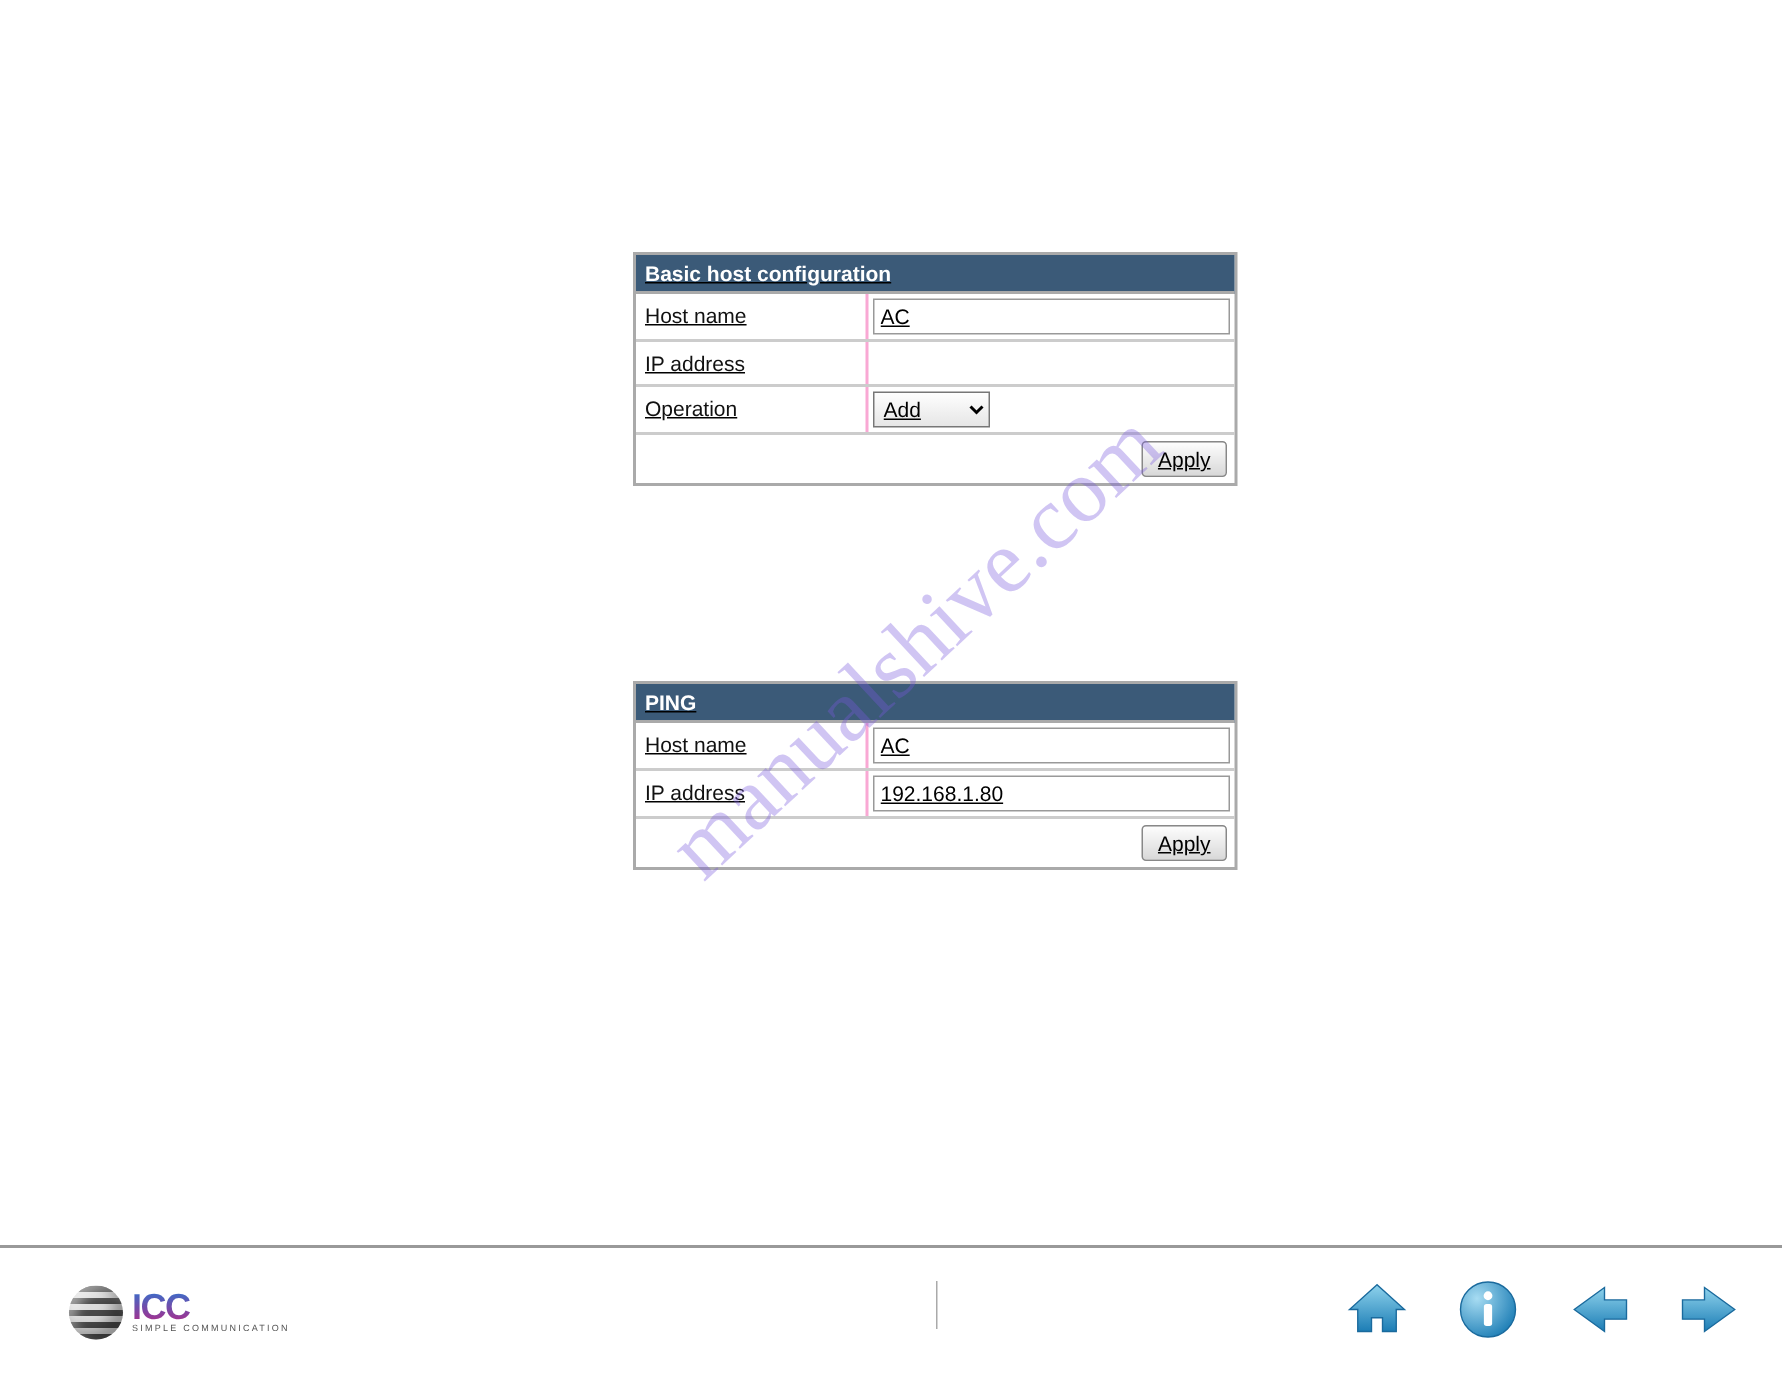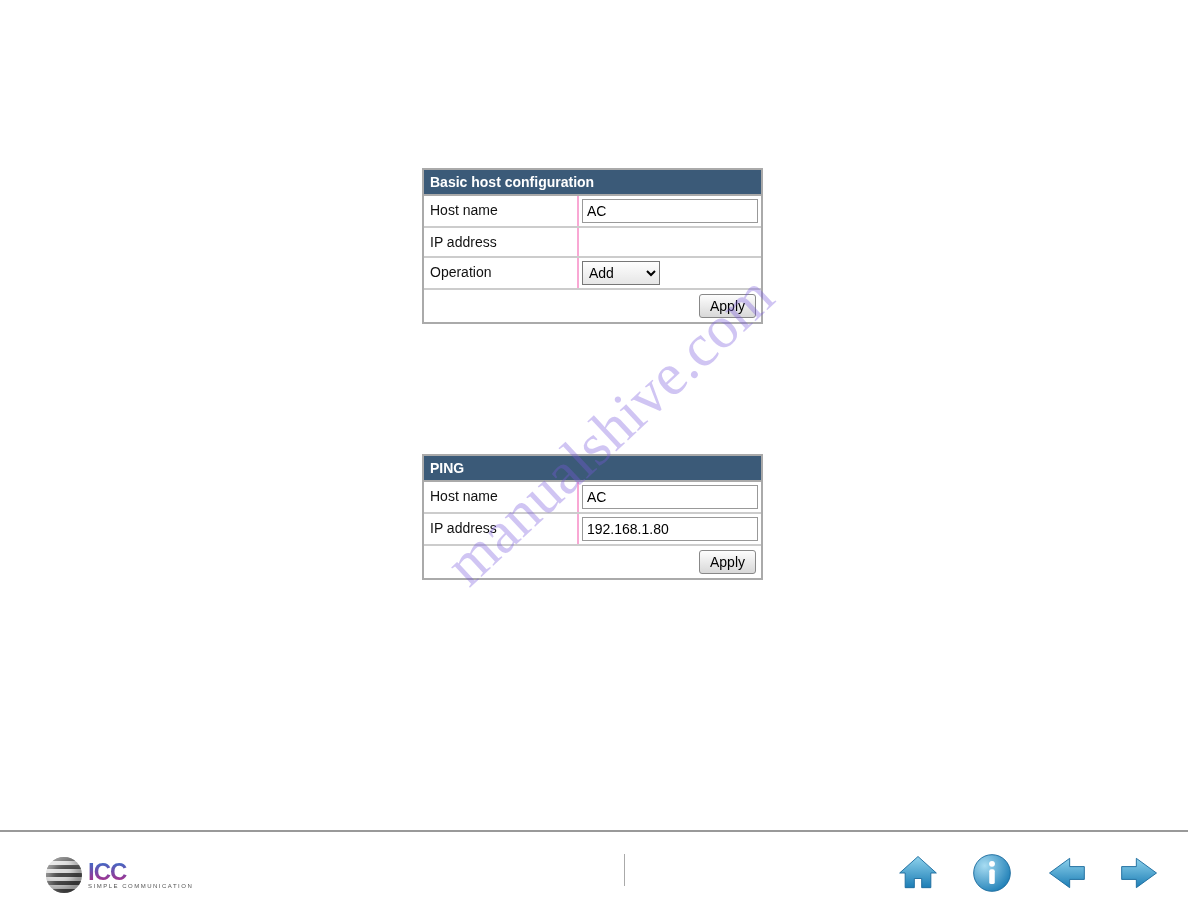--- a/index.html
+++ b/index.html
@@ -11,23 +11,24 @@
     background: #fff;
   }
   .page-content {
     position: relative;
     width: 100%;
     height: 830px;
   }
   .config-panel {
     position: absolute;
     left: 422px;
-    width: 341px;
+    width: 403px;
     border: 2px solid #aaa;
     background: #fff;
+    text-decoration: underline;
   }
   .panel1 { top: 168px; }
   .panel2 { top: 454px; }
   .panel-header {
     background: #3b5a78;
     color: #fff;
     font-weight: bold;
     font-size: 14px;
     padding: 4px 6px;
     border-bottom: 2px solid #aaa;

